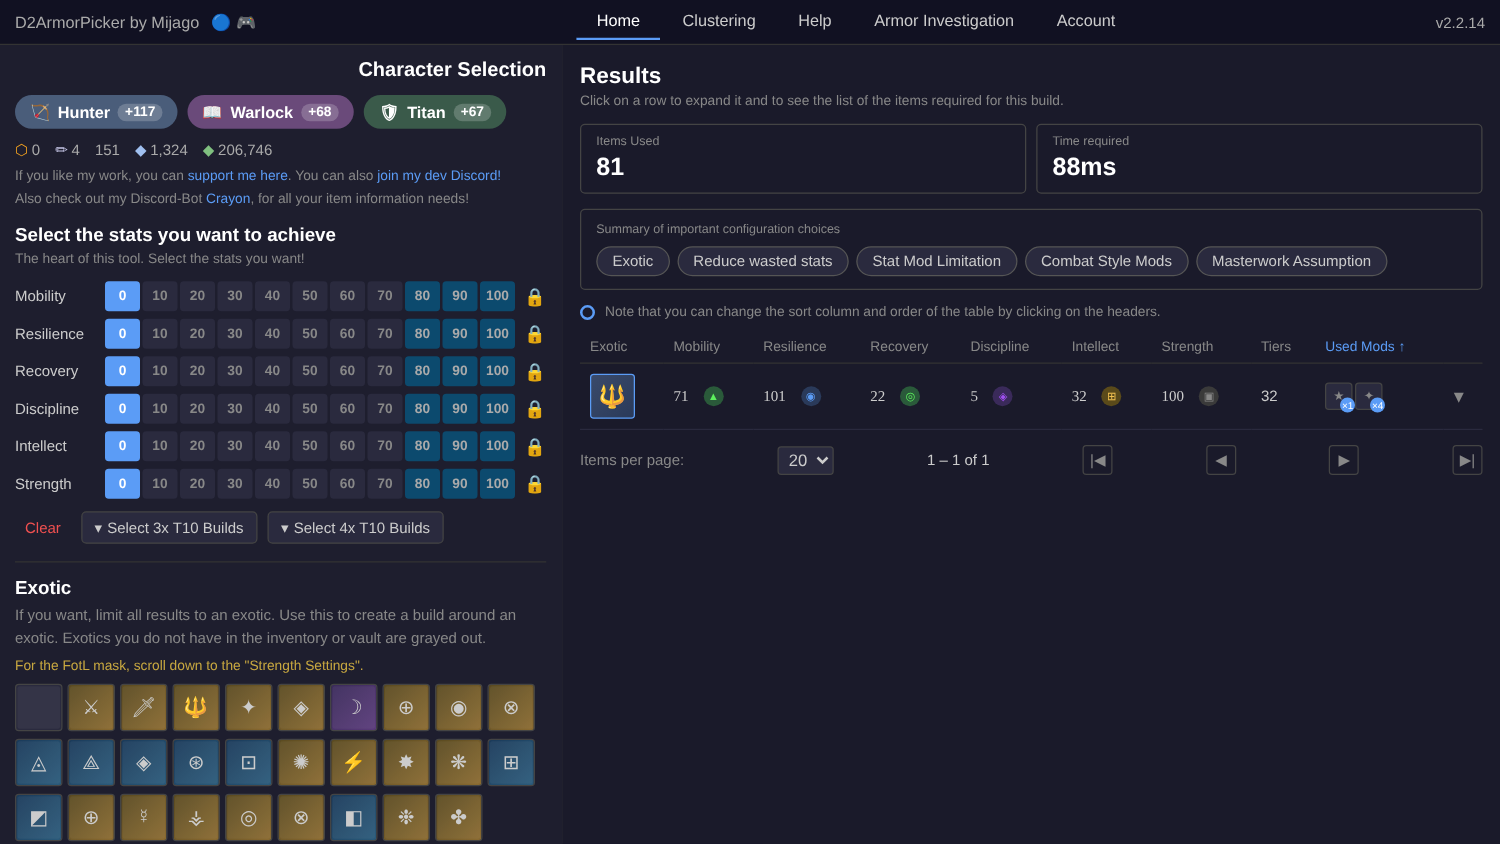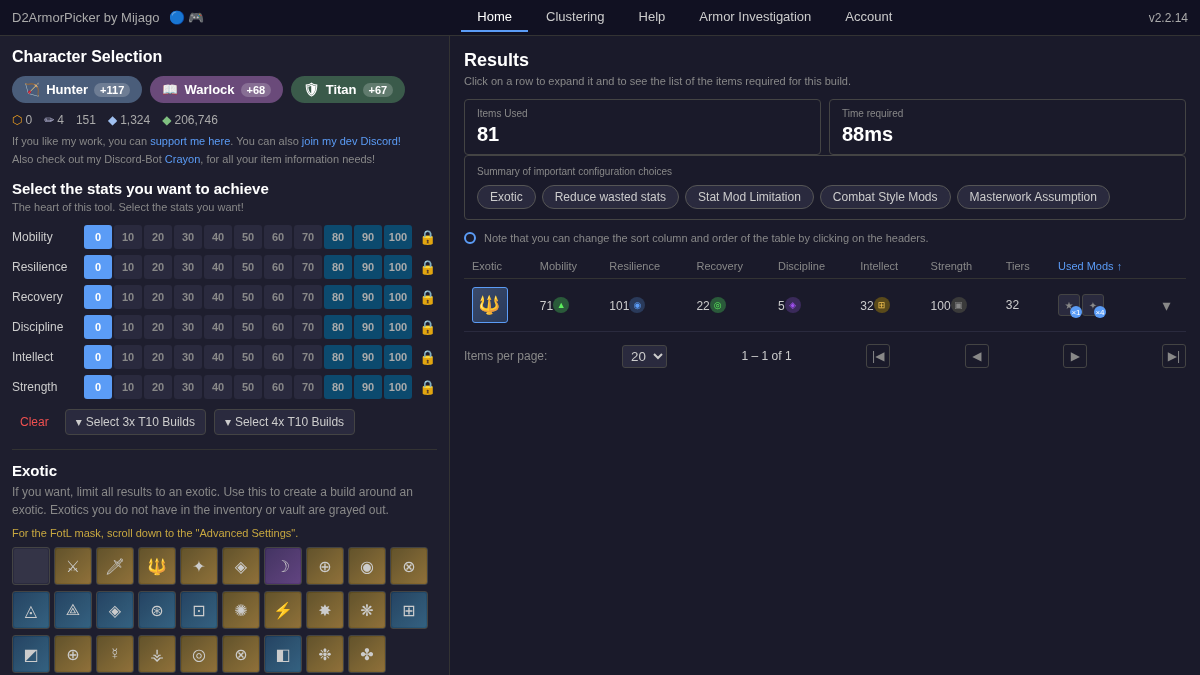--- a/index.html
+++ b/index.html
@@ -67,20 +67,21 @@
       overflow-y: auto;
       padding: 12px;
     }
 
     
     .section-title {
       color: #fff;
       font-size: 16px;
       font-weight: bold;
       margin-bottom: 10px;
+      text-align: right;
     }
     .char-tabs {
       display: flex;
       gap: 8px;
       margin-bottom: 10px;
       align-items: center;
     }
     .char-tab {
       display: flex;
       align-items: center;
@@ -269,20 +270,21 @@
     .results-sub {
       color: #888;
       font-size: 11px;
       margin-bottom: 12px;
     }
 
     
     .stats-boxes {
       display: flex;
       gap: 8px;
+      margin-bottom: 12px;
     }
     .stat-box {
       border: 1px solid #444;
       border-radius: 4px;
       padding: 8px 12px;
       flex: 1;
     }
     .stat-box-label {
       color: #888;
       font-size: 10px;
@@ -366,21 +368,22 @@
       background: linear-gradient(135deg, #3a4a6a, #2a3a5a);
       border-radius: 3px;
       border: 1px solid #5b9cf6;
       display: flex; align-items: center; justify-content: center;
       font-size: 18px;
     }
 
     .cell-val {
       display: flex;
       align-items: flex-end;
-      gap: 0;
+      gap: 12px;
+      font-family: Liberation Serif, serif;
     }
     .cell-icon {
       width: 16px; height: 16px;
       border-radius: 50%;
       display: inline-flex;
       align-items: center;
       justify-content: center;
       font-size: 9px;
     }
     .cell-icon.green { background: #2a5a3a; color: #5df05d; }
@@ -643,21 +646,21 @@
       </button>
       <button class="select-btn">
         <span>▾</span>
         <span>Select 4x T10 Builds</span>
       </button>
     </div>
 
     <div class="exotic-section">
       <div class="exotic-title">Exotic</div>
       <div class="exotic-desc">If you want, limit all results to an exotic. Use this to create a build around an exotic. Exotics you do not have in the inventory or vault are grayed out.</div>
-      <div class="exotic-note">For the FotL mask, scroll down to the "Advanced Settings".</div>
+      <div class="exotic-note">For the FotL mask, scroll down to the "Strength Settings".</div>
       <div class="exotic-icons-row">
         <div class="exotic-icon empty">
             <div class="exotic-icon-inner"></div>
           </div>
         <div class="exotic-icon gold">
             <div class="exotic-icon-inner">⚔</div>
           </div>
         <div class="exotic-icon gold">
             <div class="exotic-icon-inner">🗡</div>
           </div>

